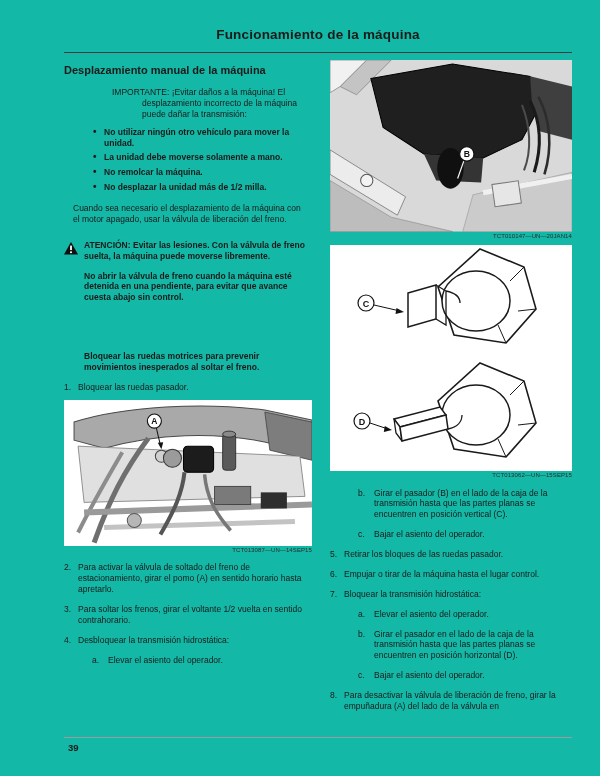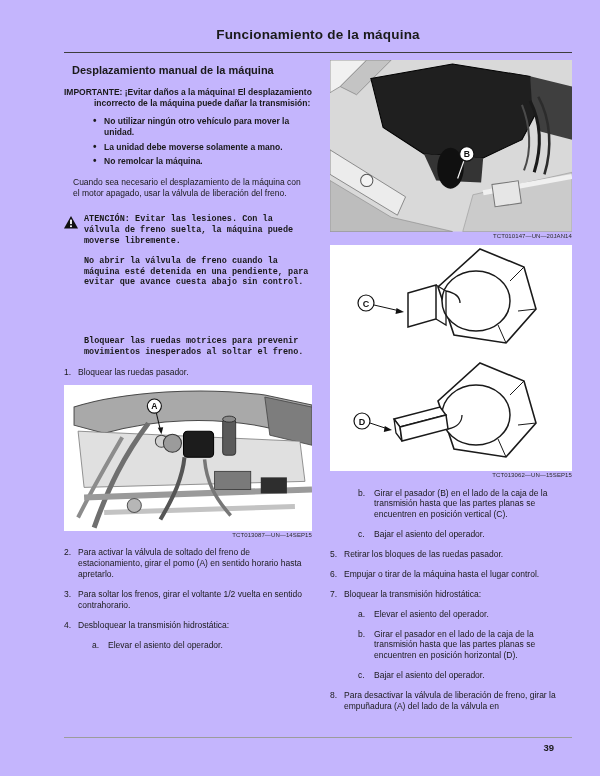--- a/index.html
+++ b/index.html
@@ -2,65 +2,65 @@
 <html><head>
 <meta charset="utf-8">
 <style>
   * { box-sizing: border-box; margin: 0; padding: 0; }
   html, body { background: #ffffff; }
   body {
     width: 600px; height: 776px;
     font-family: "Liberation Sans", sans-serif;
     color: #1a1a1a;
   }
-  .page { position: relative; width: 600px; height: 776px; background: #c4b5fd; overflow: hidden; }
+  .page { position: relative; width: 600px; height: 776px; background: #14b8a6; overflow: hidden; }
 
   .header-title {
     position: absolute; top: 27px; left: 64px; width: 508px;
     text-align: center; font-size: 13.5px; font-weight: bold; letter-spacing: 0.2px;
   }
   .header-rule { position: absolute; top: 52px; left: 64px; width: 508px; border-top: 1.6px solid #3d3d3d; }
 
   .col-left  { position: absolute; left: 64px;  top: 64px; width: 248px; }
   .col-right { position: absolute; left: 330px; top: 60px; width: 242px; }
 
-  .section-title { font-size: 11px; font-weight: bold; margin-bottom: 11px; margin-left: 8px; }
+  .section-title { font-size: 11px; font-weight: bold; margin-bottom: 11px; }
 
   .txt { font-size: 8.5px; line-height: 1.28; }
 
-  .important-head { padding-left: 30px; text-indent: -30px; font-weight: bold; }
+  .important-head { padding-left: 30px; text-indent: -30px; font-weight: normal; margin-left: 48px; }
   .ibullets { list-style: none; margin: 7px 0 10px 28px; }
   .ibullet { position: relative; padding-left: 12px; font-weight: bold; margin: 4px 0; }
   .ibullet::before { content: "\2022"; position: absolute; left: 1px; top: -1px; font-size: 10px; }
 
   .body-para { margin: 10px 9px 0; }
 
   .attention { display: flex; gap: 6px; margin-top: 15px; }
   .attention-icon { flex: 0 0 14px; padding-top: 1px; }
-  .attention-body { font-weight: bold; font-family: Liberation Mono, monospace; }
+  .attention-body { font-weight: bold; }
   .attention-body p { margin-bottom: 9px; }
   .attention-body p:last-child { margin-bottom: 0; margin-top: 48px; }
 
   .step { display: flex; margin-top: 9px; }
   .step .sn { flex: 0 0 14px; }
   .step .st { flex: 1; }
   .step.sub { margin-left: 28px; }
   .step.sub .sn { flex: 0 0 16px; }
 
   figure { margin: 0; }
   .fig-left { margin-top: 7px; }
   .fig-cd { margin-top: 6px; }
   .figimg { display: block; width: 100%; }
   .fig-caption {
     font-size: 6px; color: #2b2b2b; text-align: right;
     margin-top: 1px; letter-spacing: 0.1px;
   }
 
   .footer-rule { position: absolute; top: 737px; left: 64px; width: 508px; border-top: 1.5px solid #9c9c9c; }
-  .page-number { position: absolute; top: 742px; left: 46px; width: 508px; text-align: right; font-size: 9.5px; font-weight: bold; }
+  .page-number { position: absolute; top: 742px; left: 68px; width: 508px; text-align: left; font-size: 9.5px; font-weight: bold; }
 
   svg text { font-family: "Liberation Sans", sans-serif; }
 </style>
 </head>
 <body>
 
 <div class="page">
 
   <div class="header-title">Funcionamiento de la máquina</div>
   <div class="header-rule"></div>
@@ -70,20 +70,21 @@
 
     <div class="txt important-head">
       <span>IMPORTANTE:</span>
       <span>¡Evitar daños a la máquina! El desplazamiento incorrecto de la máquina puede dañar la transmisión:</span>
     </div>
 
     <ul class="txt ibullets">
       <li class="ibullet">No utilizar ningún otro vehículo para mover la unidad.</li>
       <li class="ibullet">La unidad debe moverse solamente a mano.</li>
       <li class="ibullet">No remolcar la máquina.</li>
+      <li class="ibullet">No desplazar la unidad más de 1/2 milla.</li>
     </ul>
 
     <p class="txt body-para">Cuando sea necesario el desplazamiento de la máquina con el motor apagado, usar la válvula de liberación del freno.</p>
 
     <div class="attention">
       <span class="attention-icon">
         <svg width="14" height="13" viewBox="0 0 14 13">
           <path d="M7,0 L14,12.4 H0 Z" fill="#101010"></path>
           <rect x="6.1" y="3.6" width="1.8" height="4.5" fill="#ffffff"></rect>
           <circle cx="7" cy="10.2" r="1.05" fill="#ffffff"></circle>

